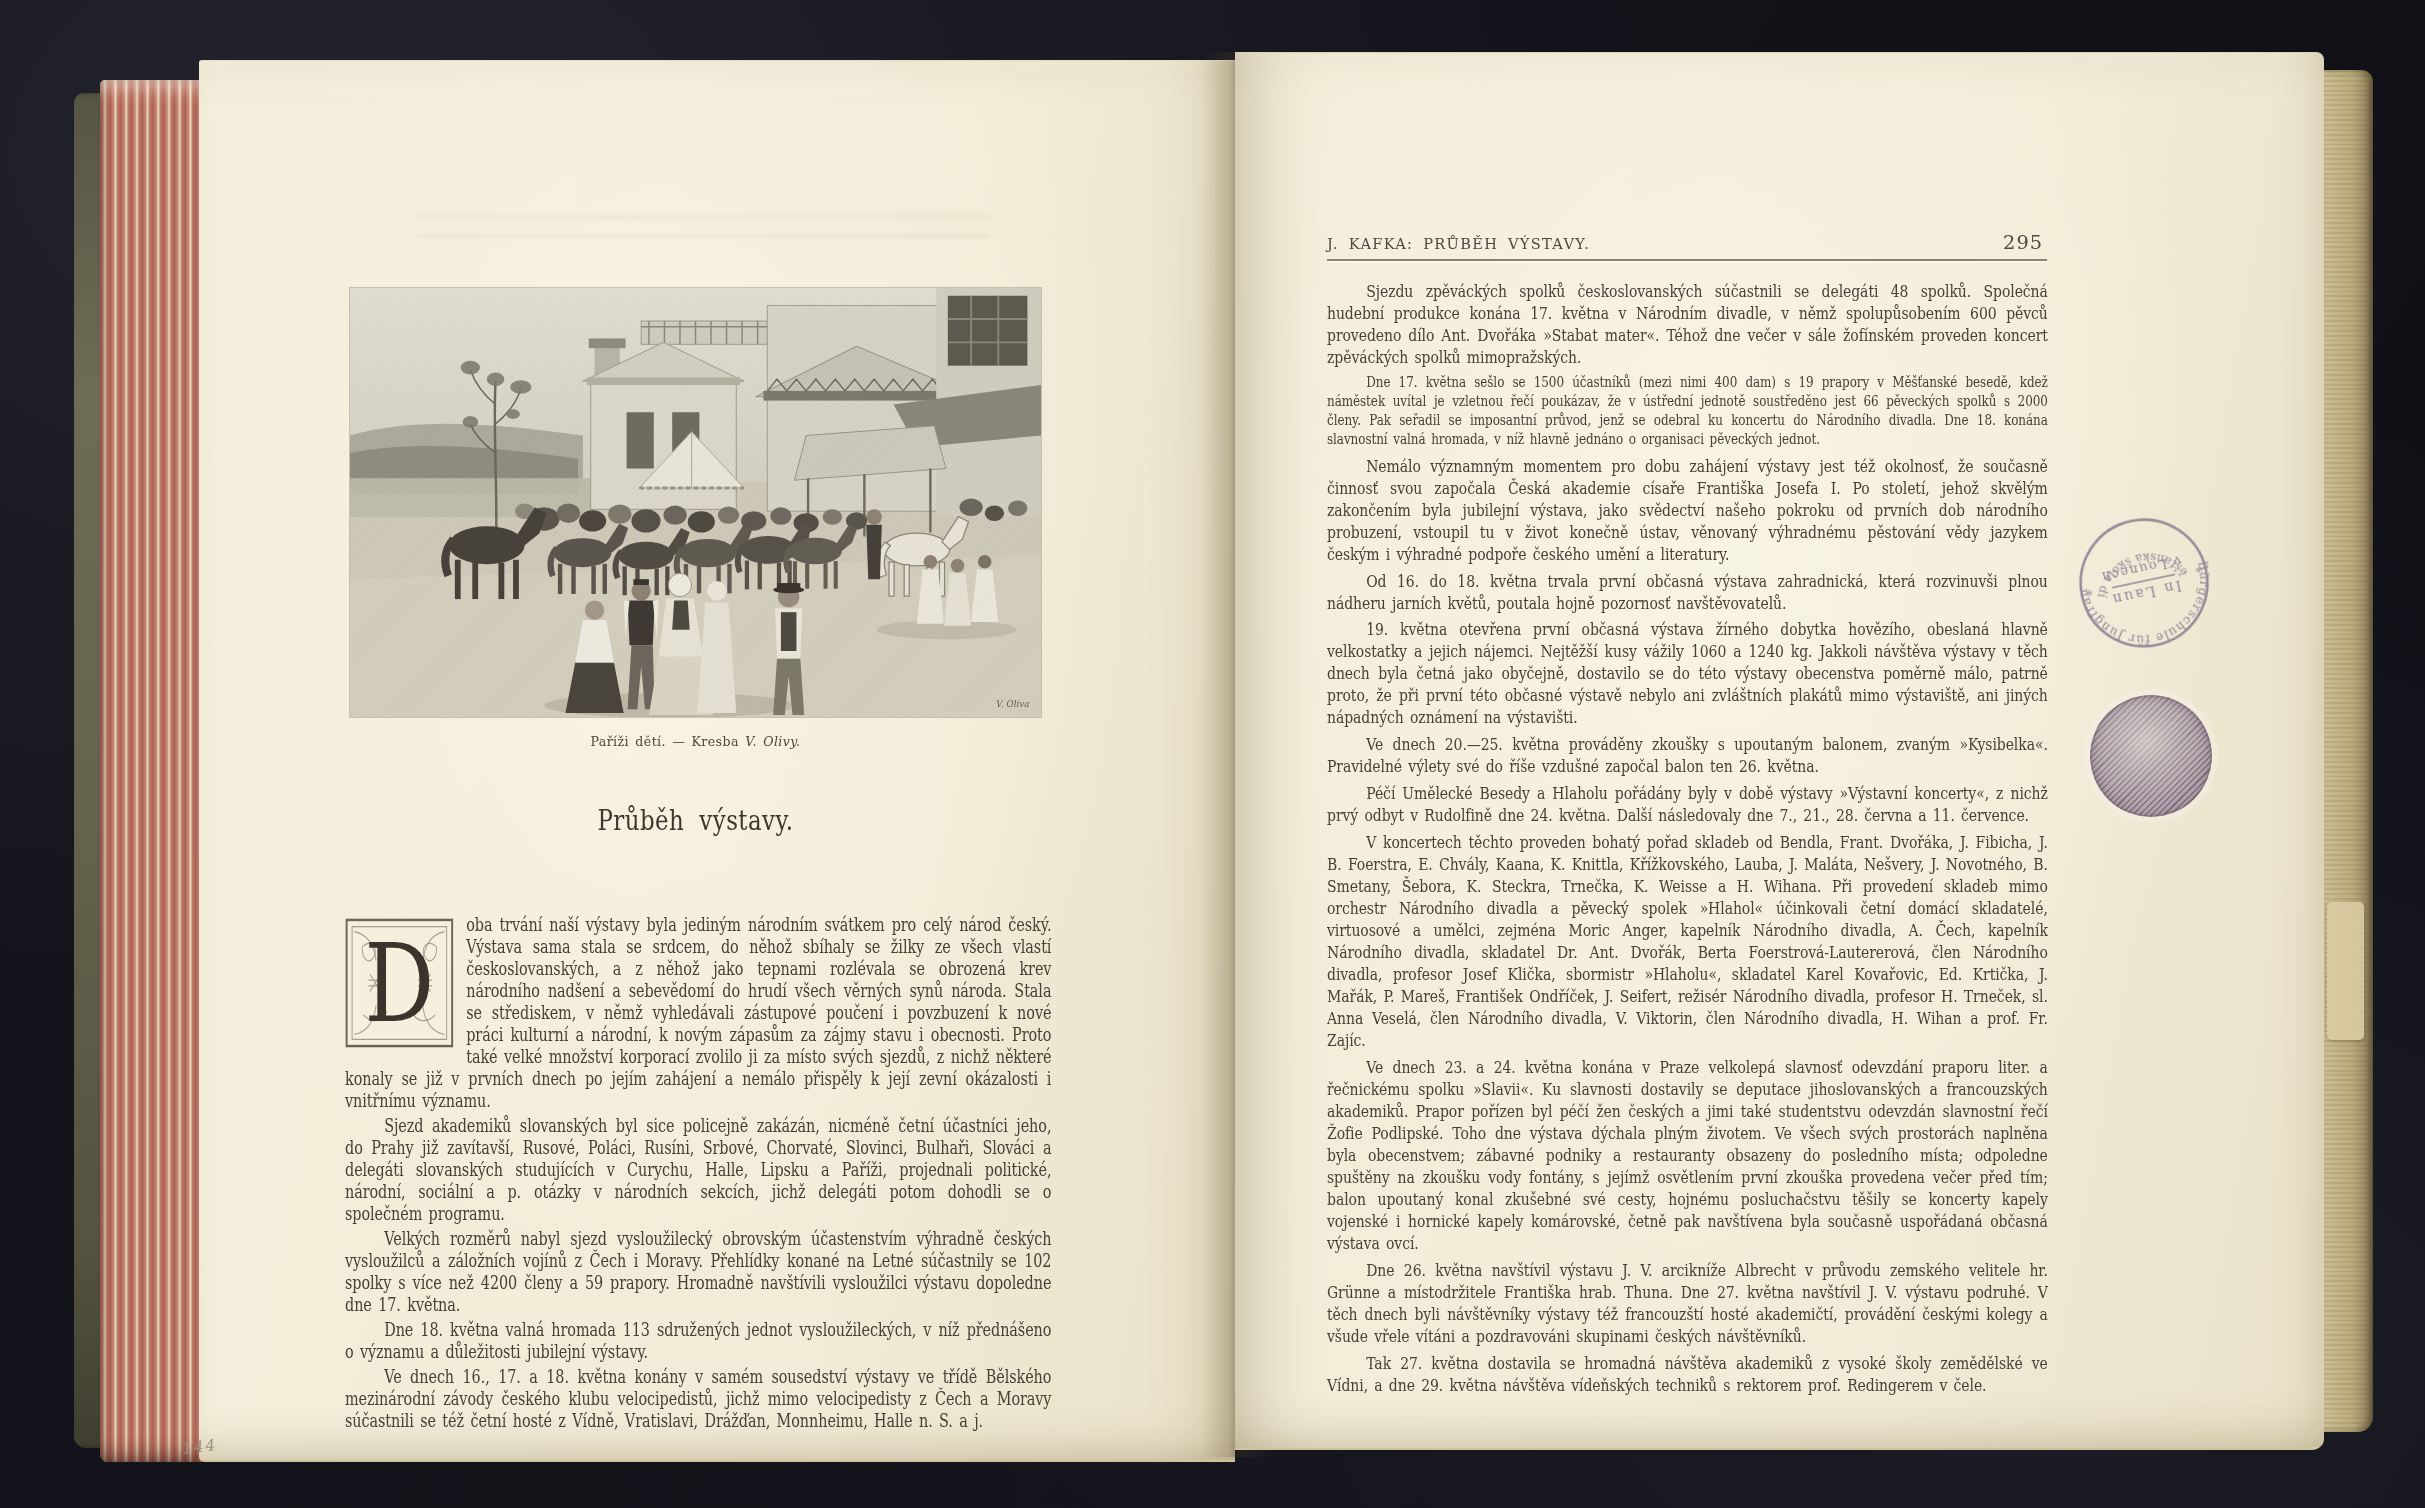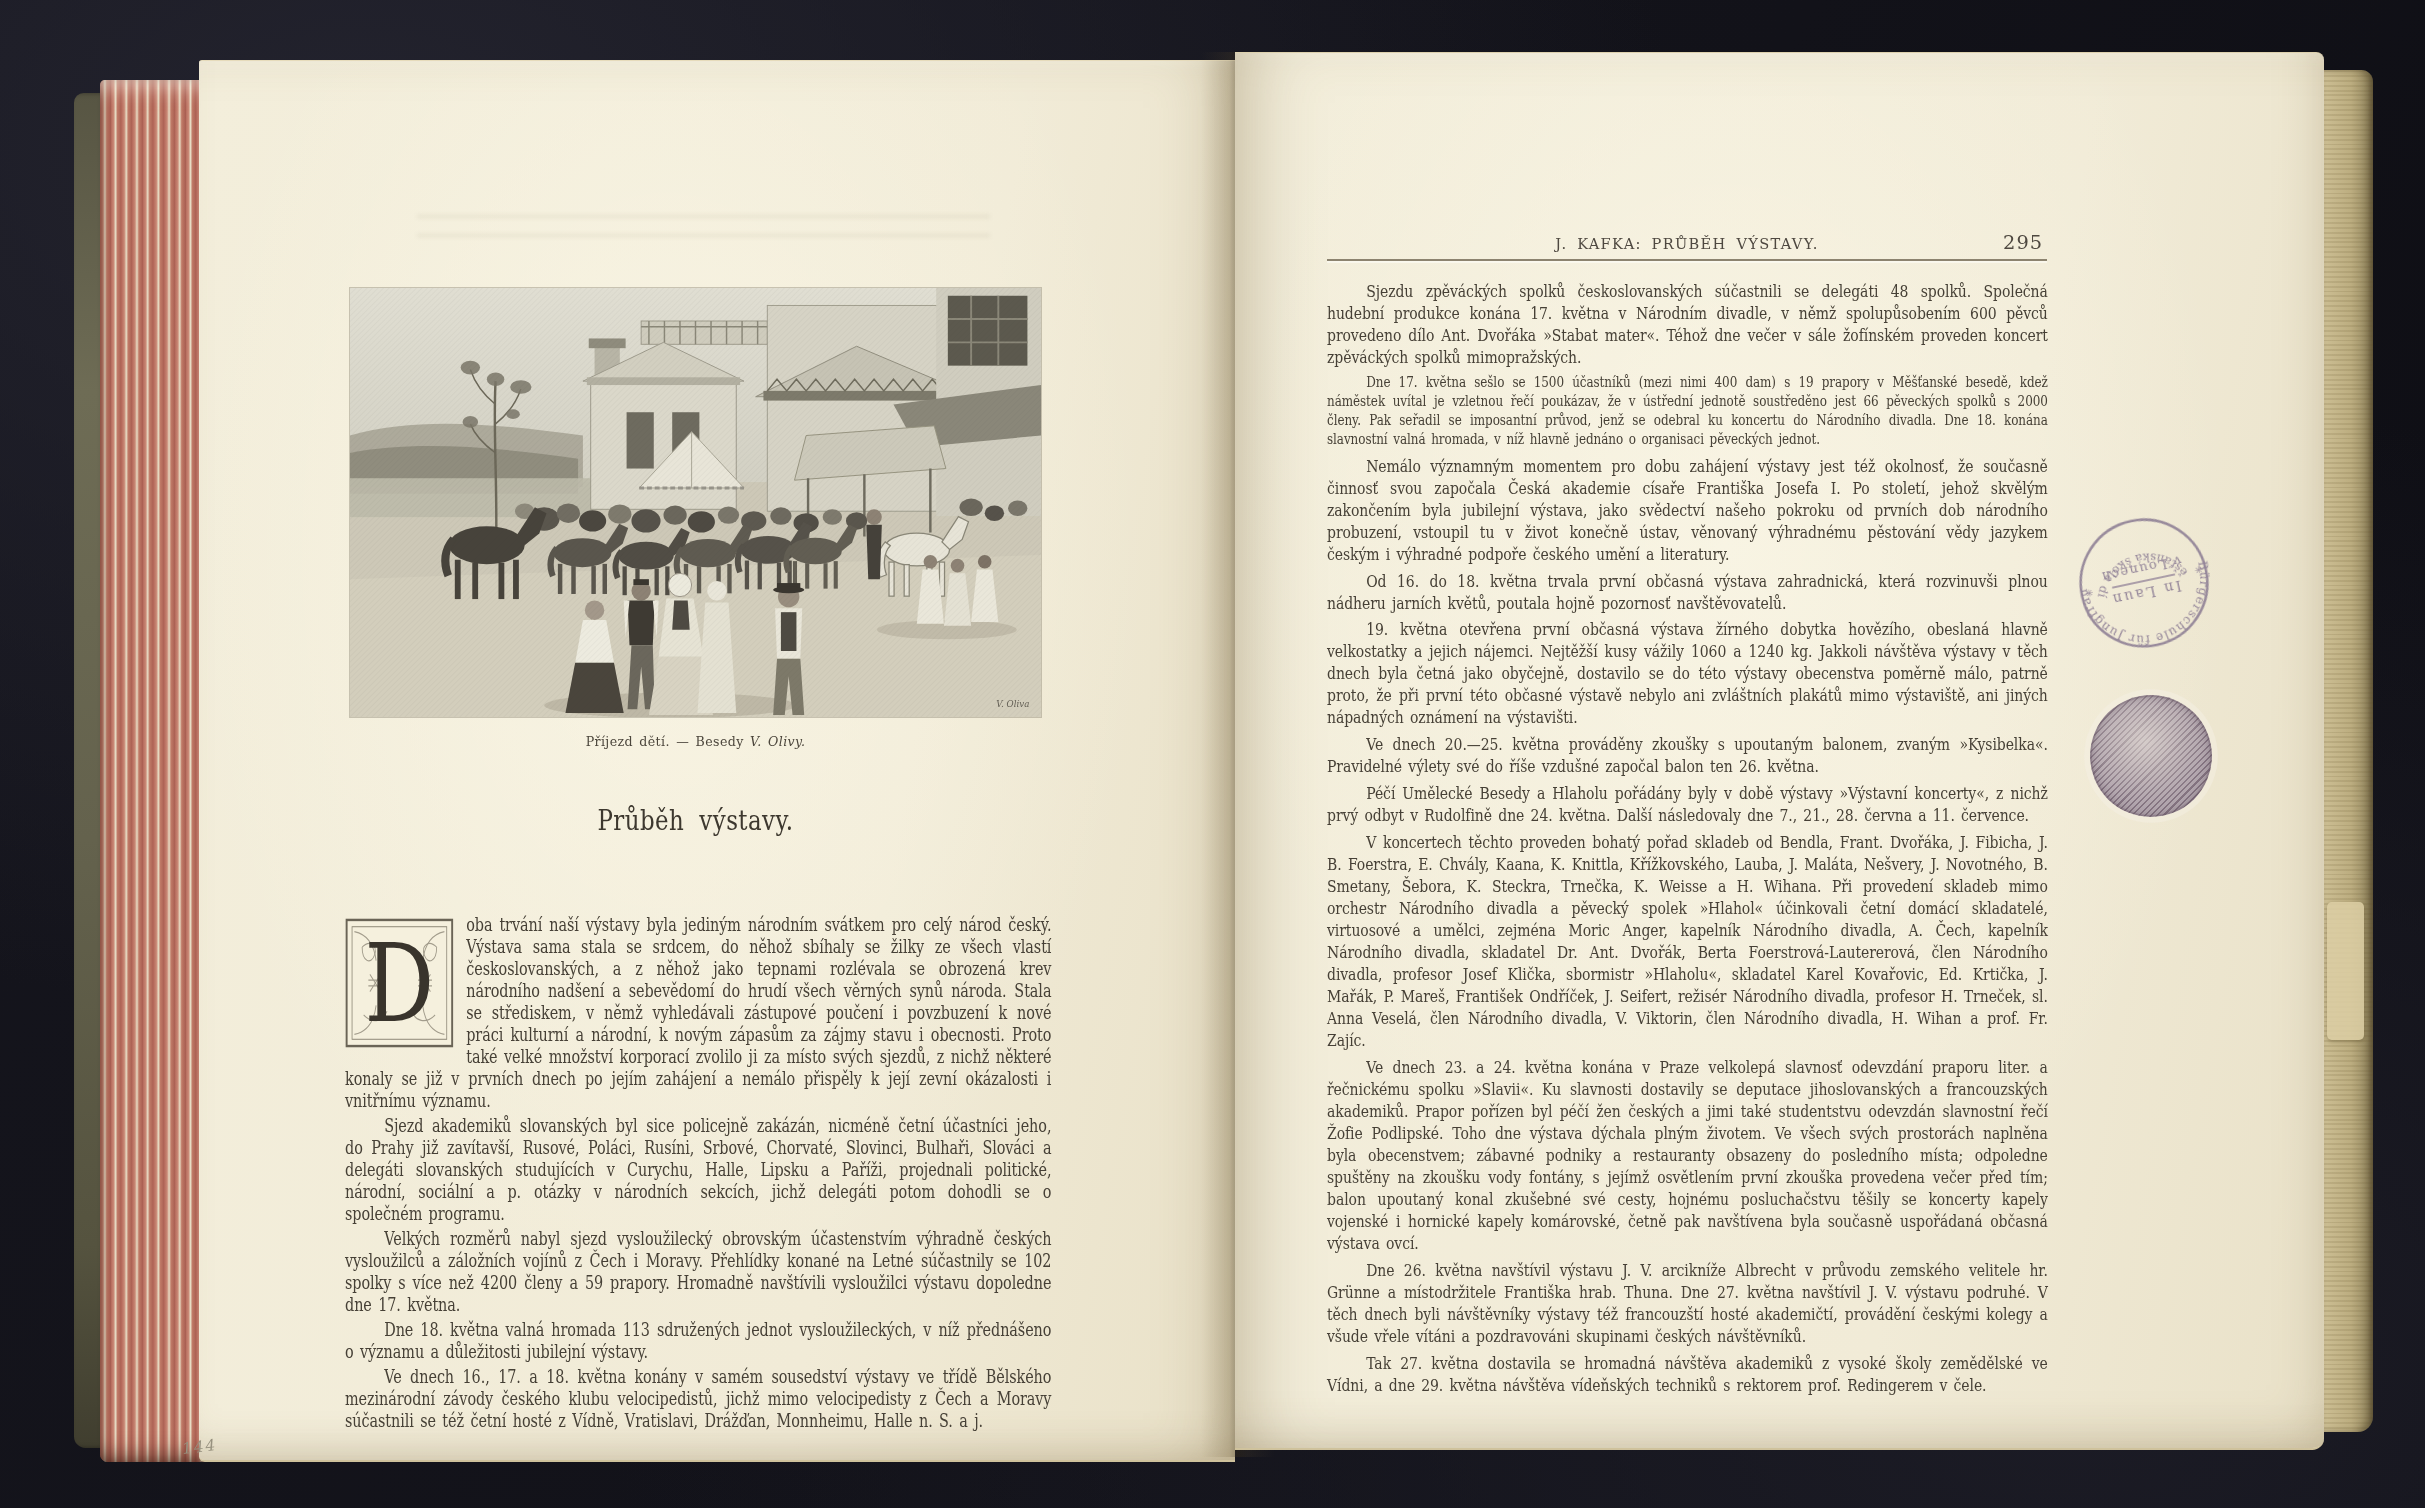--- a/index.html
+++ b/index.html
@@ -48,21 +48,21 @@
     color:#3d382f;letter-spacing:0.5px;word-spacing:8.7px;transform:scaleX(.85);}
   .text-col{transform:scaleX(.8);transform-origin:left top;text-align:justify;color:#464036;word-spacing:2.4px;letter-spacing:-0.1px;}
   .left-col{left:345px;top:914px;width:883px;font-size:18px;line-height:22px;}
   .para{margin:0 0 2.9px 0;text-indent:49px;}
   .para.first{text-indent:0;}
   .dropcap-box{float:left;width:136px;height:130px;margin:3.9px 15.5px 1.9px 0;}
   .pencil{left:182px;top:1438px;font-size:15.5px;color:#97917f;transform:rotate(-7deg);font-style:italic;letter-spacing:1.9px;}
 
   
   .running-header{left:1327px;top:231px;width:720px;height:25px;color:#4e4840;}
-  .rh-title{position:absolute;left:0;right:0;text-align:center;top:3.9px;font-size:14.6px;letter-spacing:1.3px;word-spacing:3.9px;}
+  .rh-title{position:absolute;left:0;right:0;top:3.9px;font-size:14.6px;letter-spacing:1.3px;word-spacing:3.9px;}
   .rh-page{position:absolute;right:3.9px;top:0;font-size:19.4px;letter-spacing:1px;margin-left:15px;}
   .header-rule{left:1327px;top:259px;width:720px;height:1.9px;background:#8b816e;background:#8c836f;
     box-shadow:0 1.9px 0 rgba(255,255,252,.55);}
   .right-col{left:1327px;top:280px;width:901px;font-size:17.5px;line-height:22px;}
   .right-col .para{margin:0 0 4.9px 0;}
   .right-col .para.petit{font-size:15px;line-height:19px;margin:4.9px 0 5.8px 0;}
 
   
   .stamp{left:2071px;top:510px;width:146px;height:146px;transform:rotate(168deg);opacity:.92;filter:blur(0.4px);}
   .seal{left:2090px;top:695px;width:122px;height:122px;border-radius:50%;opacity:.9;filter:blur(0.3px);
@@ -221,21 +221,21 @@
 
       <circle cx="540" cy="236" r="8" fill="#8d8274"></circle>
         <path d="M532,244 L548,244 L546,300 L534,300 Z" fill="#45413a"></path>
     </g>
 
     <rect x="0" y="0" width="712" height="442" fill="url(#ht)"></rect>
     <text x="700" y="432" text-anchor="end" font-size="9" font-style="italic" fill="#4f4b42" opacity=".85">V. Oliva</text>
   </svg>
 
   <div class="abs caption">
-    <span>Příjezd dětí. — Besedy</span>
+    <span>Paříži dětí. — Kresba</span>
     <i>V. Olivy.</i>
   </div>
 
   <h1 class="abs heading">Průběh výstavy.</h1>
 
   <div class="abs text-col left-col">
     <p class="para first">
       <span class="dropcap-box">
         <svg viewBox="0 0 140 134" width="136" height="130" style="font-size:18.5px">
           <rect x="2" y="2" width="136" height="130" fill="#f5f0dd" stroke="#6a6456" stroke-width="2.5"></rect>

